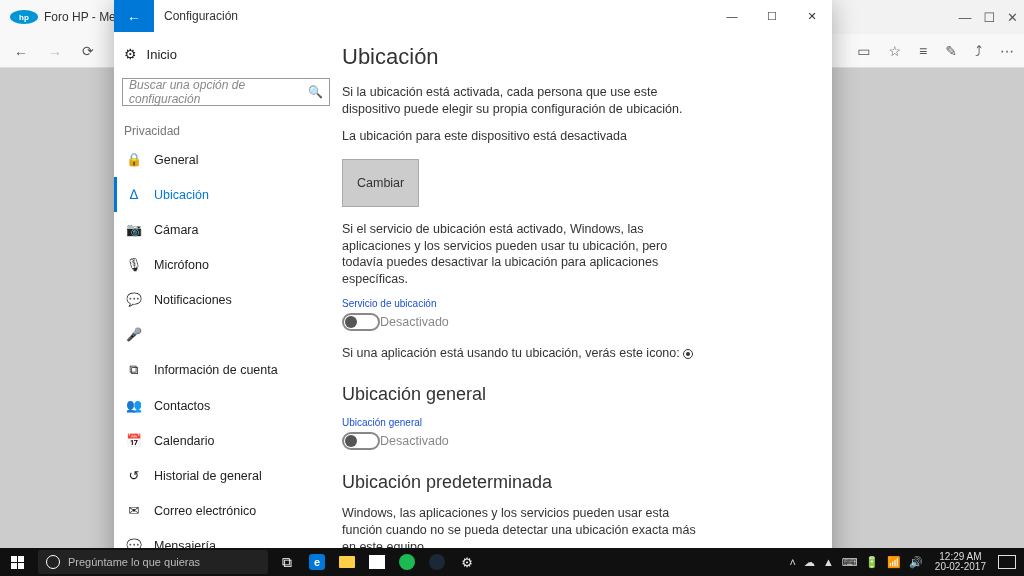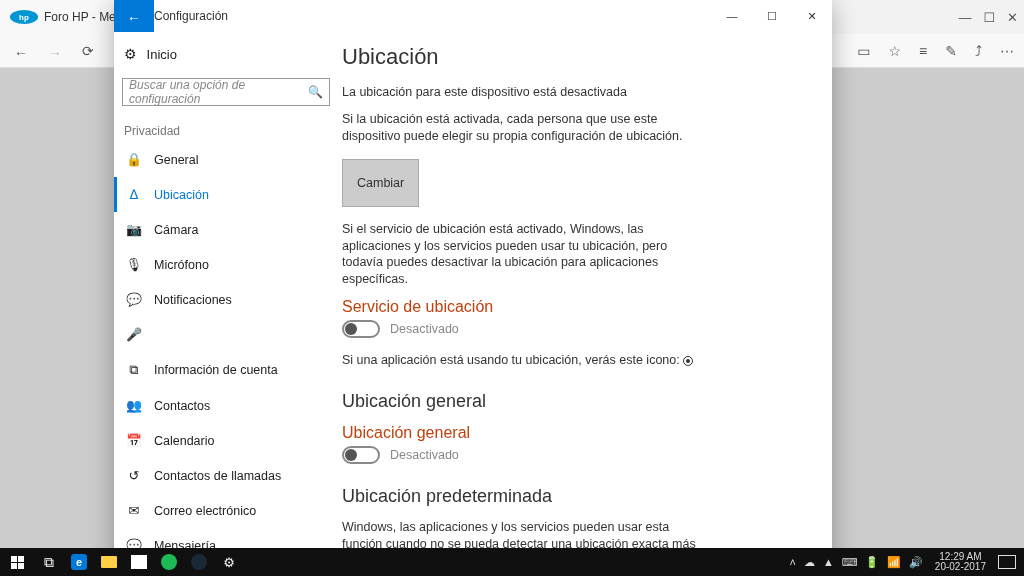--- a/index.html
+++ b/index.html
@@ -7,40 +7,40 @@
   .browser-chrome { position: absolute; top: 0; left: 0; right: 0; height: 34px; background: #f2f2f2; display: flex; align-items: center; font-size: 12px; color: #333; }
   .browser-tab { display: flex; align-items: center; gap: 6px; padding: 0 10px; height: 100%; background: #f8f8f8; border-right: 1px solid #ddd; }
   .hp-icon { width: 28px; height: 14px; background: #0096d6; border-radius: 50%; color: #fff; font-size: 8px; display: flex; align-items: center; justify-content: center; font-weight: bold; }
   .browser-top-right { position: absolute; right: 6px; top: 0; height: 34px; display: flex; align-items: center; gap: 12px; font-size: 13px; color: #555;}
   .browser-toolbar { position: absolute; top: 34px; left: 0; right: 0; height: 34px; background: #f8f8f8; display: flex; align-items: center; padding: 0 14px; gap: 20px; font-size: 14px; color: #555; border-bottom: 1px solid #ddd;}
   .browser-toolbar-right { position: absolute; right: 10px; display: flex; gap: 18px; align-items: center; font-size: 14px;}
   .page-bg { position: absolute; top: 68px; left: 0; right: 0; bottom: 28px; background: #cccccc; }
   .settings-window { position: absolute; left: 114px; top: 0; width: 718px; height: 576px; background: #fff; box-shadow: 0 4px 24px rgba(0,0,0,0.3); display: flex; flex-direction: column; z-index: 10;}
   .settings-titlebar { height: 32px; display: flex; align-items: center; font-size: 12px; }
   .back-btn { width: 40px; height: 32px; background: #0078d7; color: #fff; display: flex; align-items: center; justify-content: center; font-size: 14px; }
-  .settings-title { color: #333; }
+  .settings-title { padding-left: 10px; color: #333; }
   .win-ctrls { margin-left: auto; display: flex; }
   .win-ctrl { width: 40px; height: 32px; display: flex; align-items: center; justify-content: center; font-size: 11px; color: #333;}
   .settings-body { flex: 1; display: flex; overflow: hidden; }
   .sidebar { width: 224px; padding: 8px 0 0 0; display: flex; flex-direction: column; overflow-y: auto;}
   .home-row { display: flex; align-items: center; gap: 10px; padding: 6px 10px; font-size: 13px; color: #222;}
   .gear-home { font-size: 14px; }
   .search-box { margin: 10px 8px 8px 8px; height: 28px; border: 1px solid #999; display: flex; align-items: center; padding: 4px 6px; font-size: 12px; color: #888; font-style: italic;}
   .search-box .mag { margin-left: auto; font-style: normal; color: #666; font-size: 12px;}
   .section-label { padding: 10px 10px 4px 10px; font-size: 12px; color: #777; }
   .nav-item { display: flex; align-items: center; gap: 12px; padding: 10px 12px; font-size: 12.5px; color: #222; }
   .nav-item.active { color: #0078d7; border-left: 3px solid #0078d7; padding-left: 9px;}
   .nav-icon { width: 16px; display: inline-flex; justify-content: center; font-size: 13px; }
   .content { flex: 1; padding: 12px 26px 0 4px; overflow-y: auto; font-size: 13px; color: #333;}
   .content h1 { font-size: 22px; font-weight: 400; margin-bottom: 14px; }
   .content h2 { font-size: 18px; font-weight: 400; margin: 22px 0 12px 0; }
   .content p { font-size: 12.5px; line-height: 1.35; max-width: 360px; margin-bottom: 10px; color: #333;}
-  .content .sublabel { color: #c2410c; font-size: 16px; margin-bottom: 4px;}
+  .content .sublabel { color: #1d4ed8; font-size: 10px; margin-bottom: 4px;}
   .btn { display: inline-block; background: #ccc; border: 1px solid #aaa; padding: 16px 14px; font-size: 12.5px; margin: 4px 0 14px 0;}
-  .toggle-row { display: flex; align-items: center; gap: 10px; margin-bottom: 14px;}
+  .toggle-row { display: flex; align-items: center; margin-bottom: 14px;}
   .toggle { width: 38px; height: 18px; border: 2px solid #888; border-radius: 10px; position: relative; background: #fff;}
   .toggle .knob { position: absolute; left: 1px; top: 1px; width: 12px; height: 12px; background: #555; border-radius: 50%; }
   .toggle-row span { color: #888; font-size: 12.5px;}
   .icon-circ { display:inline-block; width:10px; height:10px; border:1.5px solid #333; border-radius:50%; position:relative; vertical-align:middle;}
   .icon-circ::after{ content:''; position:absolute; left:2px; top:2px; width:4px; height:4px; background:#333; border-radius:50%;}
   .taskbar { position: absolute; left: 0; right: 0; bottom: 0; height: 28px; background: #101010; display: flex; align-items: center; color: #fff; font-size: 11px; z-index: 20;}
   .start-btn { width: 34px; height: 28px; display: flex; align-items: center; justify-content: center;}
   .win-logo { display: grid; grid-template-columns: 6px 6px; grid-template-rows: 6px 6px; gap: 1px;}
   .win-logo div { background: #fff; }
   .cortana { display: flex; align-items: center; gap: 8px; background: #222; height: 24px; margin: 2px 4px; padding: 0 8px; border-radius: 2px; width: 230px; color: #bbb;}
@@ -142,37 +142,37 @@
       <div class="nav-item">
           <span class="nav-icon">👥</span>
           <span>Contactos</span>
         </div>
       <div class="nav-item">
           <span class="nav-icon">📅</span>
           <span>Calendario</span>
         </div>
       <div class="nav-item">
           <span class="nav-icon">↺</span>
-          <span>Contactos de llamadas</span>
+          <span>Historial de general</span>
         </div>
       <div class="nav-item">
           <span class="nav-icon">✉</span>
           <span>Correo electrónico</span>
         </div>
       <div class="nav-item">
           <span class="nav-icon">💬</span>
           <span>Mensajería</span>
         </div>
 
     </div>
 
     <div class="content">
       <h1>Ubicación</h1>
+      <p>Si la ubicación está activada, cada persona que use este dispositivo puede elegir su propia configuración de ubicación.</p>
       <p>La ubicación para este dispositivo está desactivada</p>
-      <p>Si la ubicación está activada, cada persona que use este dispositivo puede elegir su propia configuración de ubicación.</p>
       <div class="btn">Cambiar</div>
       <p>Si el servicio de ubicación está activado, Windows, las aplicaciones y los servicios pueden usar tu ubicación, pero todavía puedes desactivar la ubicación para aplicaciones específicas.</p>
       <div class="sublabel">Servicio de ubicación</div>
       <div class="toggle-row">
         <div class="toggle">
             <div class="knob"></div>
           </div>
         <span>Desactivado</span>
       </div>
       <p><span>Si una aplicación está usando tu ubicación, verás este icono:</span> <span class="icon-circ"></span></p>
@@ -193,20 +193,24 @@
 </div>
 
 <div class="taskbar">
   <div class="start-btn">
     <div class="win-logo">
         <div></div>
         <div></div>
         <div></div>
         <div></div>
       </div>
+  </div>
+  <div class="cortana">
+    <div class="cortana-ring"></div>
+    <span>Pregúntame lo que quieras</span>
   </div>
   <div class="task-icons">
     <div class="ti">⧉</div>
     <div class="ti">
         <div class="edge-icon">e</div>
       </div>
     <div class="ti">
         <div class="folder-icon"></div>
       </div>
     <div class="ti">

